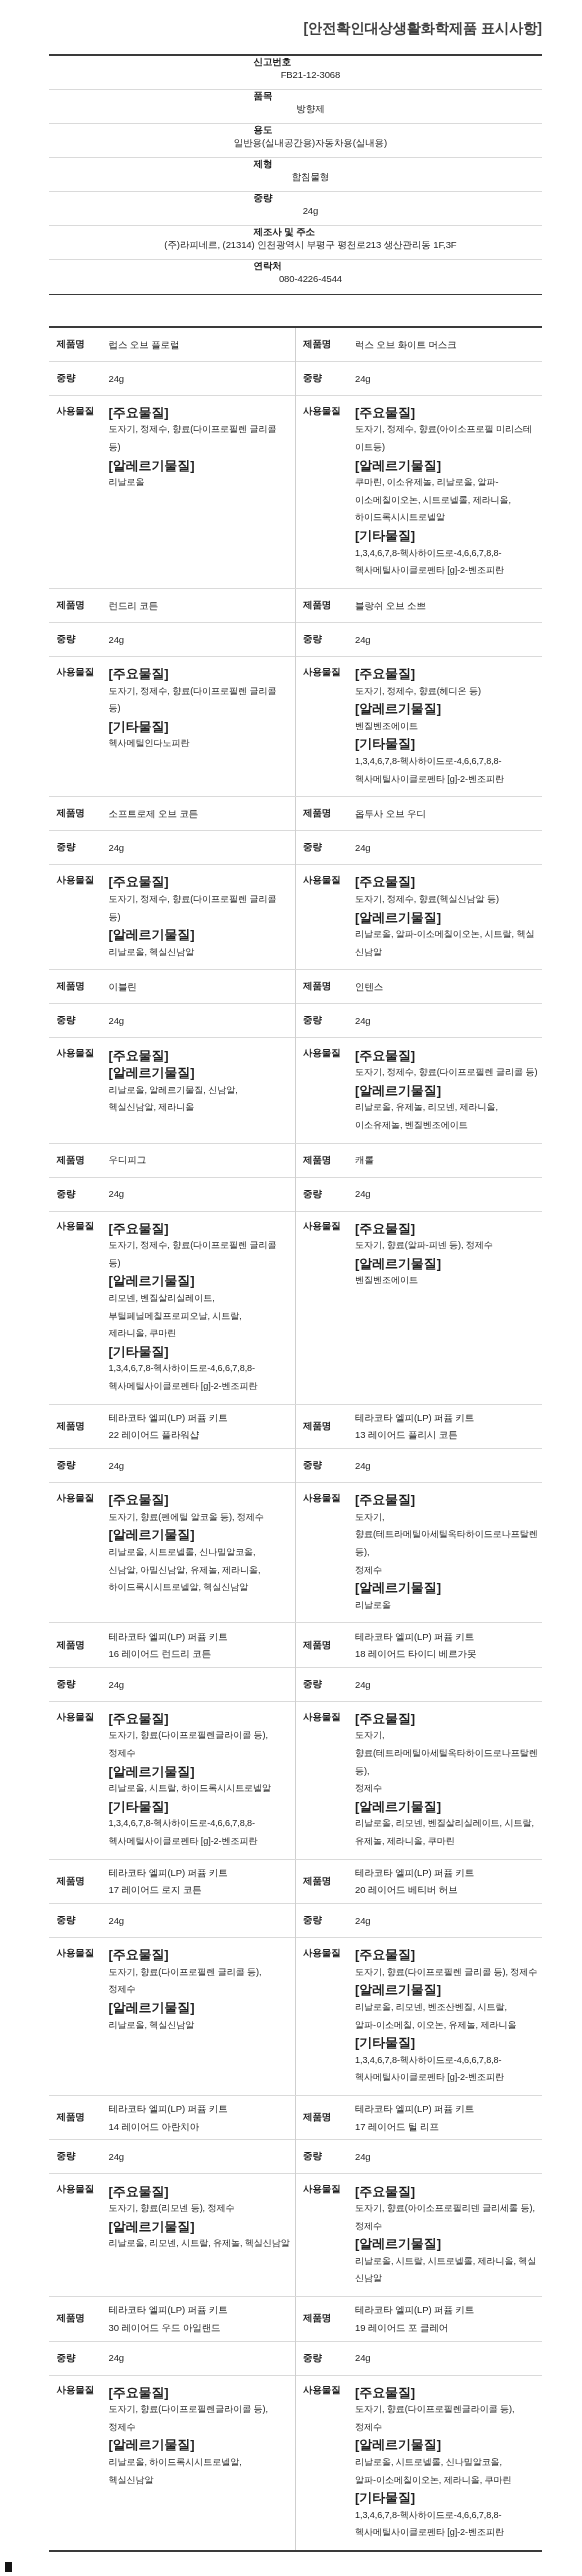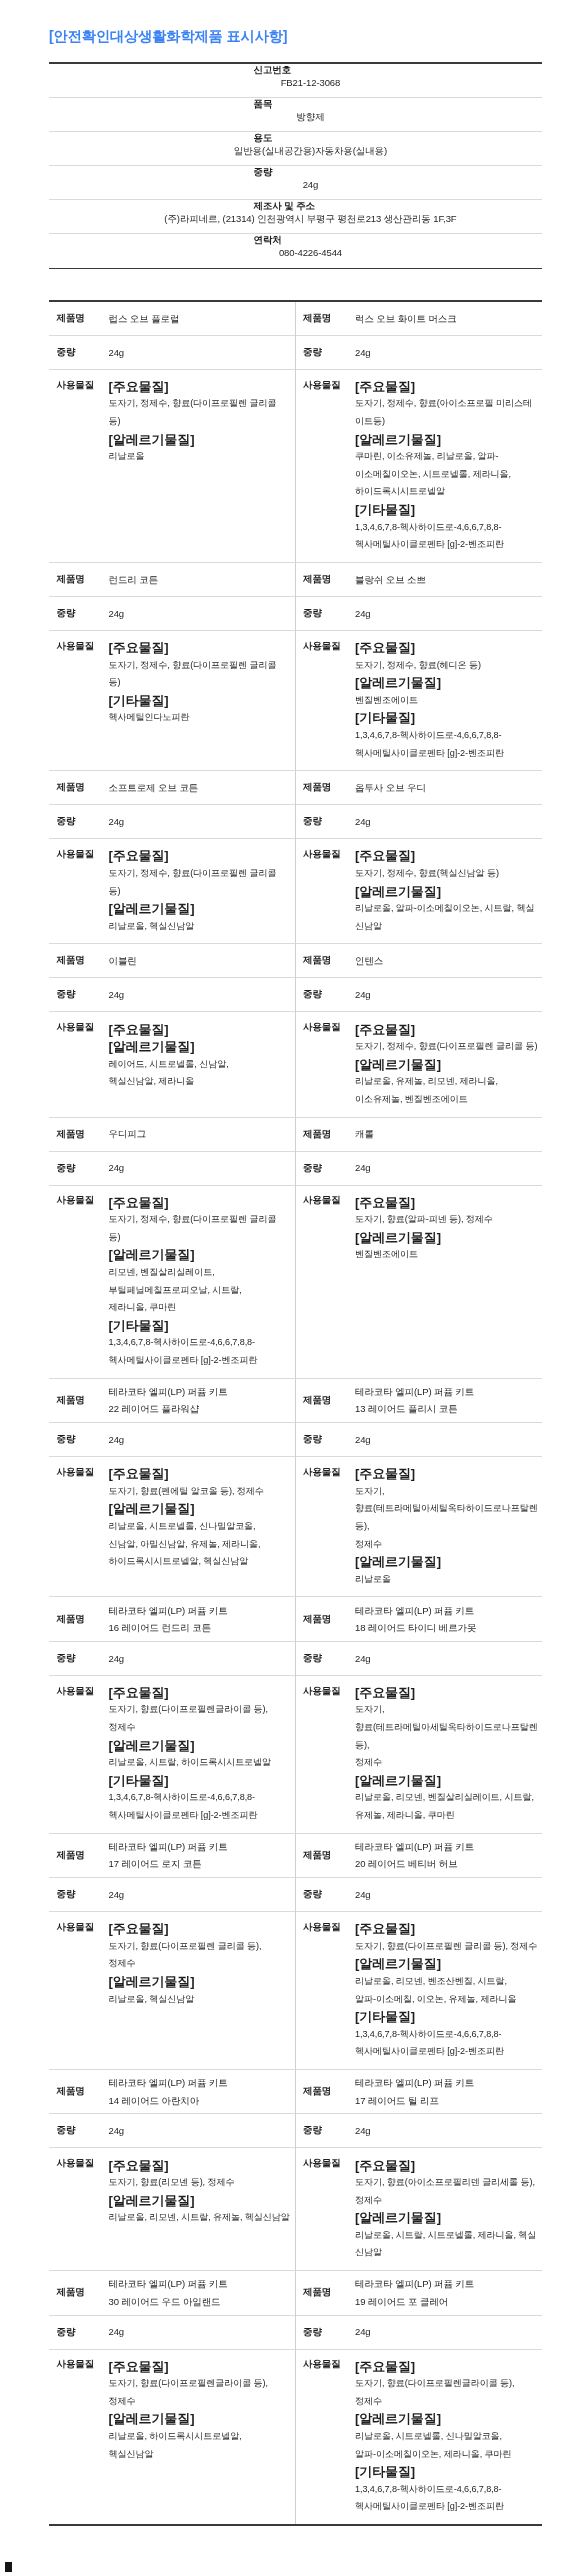--- a/index.html
+++ b/index.html
@@ -7,25 +7,25 @@
   body {
     width: 583px; height: 2576px;
     position: relative; overflow: hidden;
     font-family: "Liberation Sans", "DejaVu Sans", sans-serif;
     color: #1f1f1f;
     letter-spacing: -0.1px;
   }
   .content { width: 493px; margin: 0 41px 0 49px; }
 
   .page-title {
-    padding-top: 27px;
-    text-align: left;
+    padding-top: 19px;
+    text-align: right;
     font-size: 14.2px;
     font-weight: 700;
-    color: #3b82f6;
+    color: #404040;
     margin-bottom: 16.3px;
   }
 
   
   .info-table {
     border-top: 2px solid #3a3a3a;
     border-bottom: 1.4px solid #3a3a3a;
   }
   .i-row {
     display: flex; align-items: center;
@@ -89,20 +89,24 @@
     </div>
     <div class="i-row">
       <span class="i-label">품목</span>
       <span class="i-value">방향제</span>
     </div>
     <div class="i-row">
       <span class="i-label">용도</span>
       <span class="i-value">일반용(실내공간용)자동차용(실내용)</span>
     </div>
     <div class="i-row">
+      <span class="i-label">제형</span>
+      <span class="i-value">함침물형</span>
+    </div>
+    <div class="i-row">
       <span class="i-label">중량</span>
       <span class="i-value">24g</span>
     </div>
     <div class="i-row">
       <span class="i-label">제조사 및 주소</span>
       <span class="i-value">(주)라피네르, (21314) 인천광역시 부평구 평천로213 생산관리동 1F,3F</span>
     </div>
     <div class="i-row">
       <span class="i-label">연락처</span>
       <span class="i-value">080-4226-4544</span>
@@ -260,21 +264,21 @@
           </div>
           <div class="p-sub">
             <div class="p-label">중량</div>
             <div class="p-value">24g</div>
           </div>
           <div class="p-sub subst">
             <div class="p-label">사용물질</div>
             <div class="p-value">
               <div class="s-line sec">[주요물질]</div>
               <div class="s-line sec">[알레르기물질]</div>
-              <div class="s-line">레이어드, 시트로넬롤, 신남알,</div>
+              <div class="s-line">리날로올, 알레르기물질, 신남알,</div>
               <div class="s-line">헥실신남알, 제라니올</div>
             </div>
           </div>
         </div>
         <div class="p-cell">
           <div class="p-sub">
             <div class="p-label">제품명</div>
             <div class="p-value">
               <div class="name-line">인텐스</div>
             </div>

